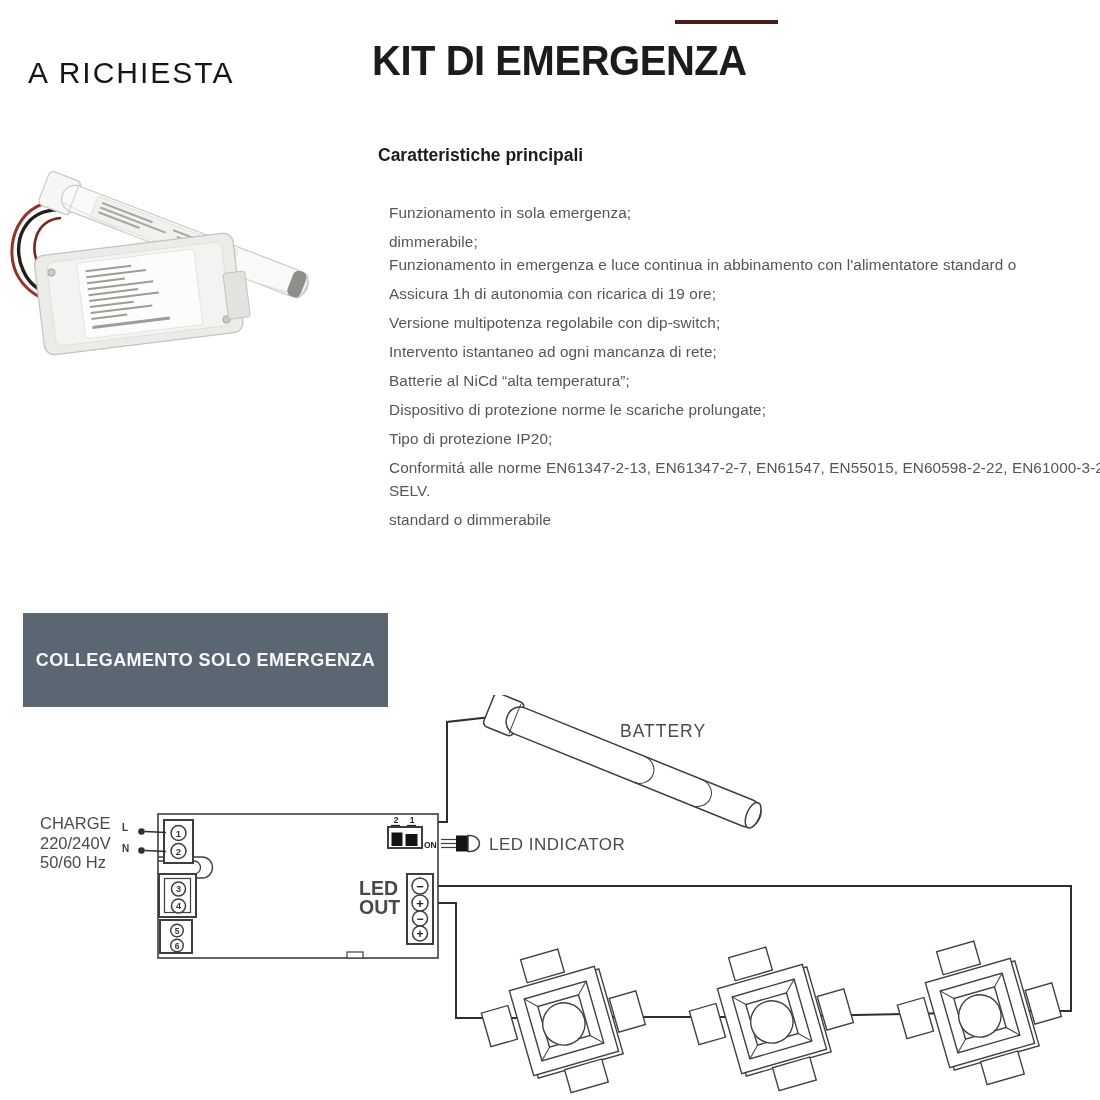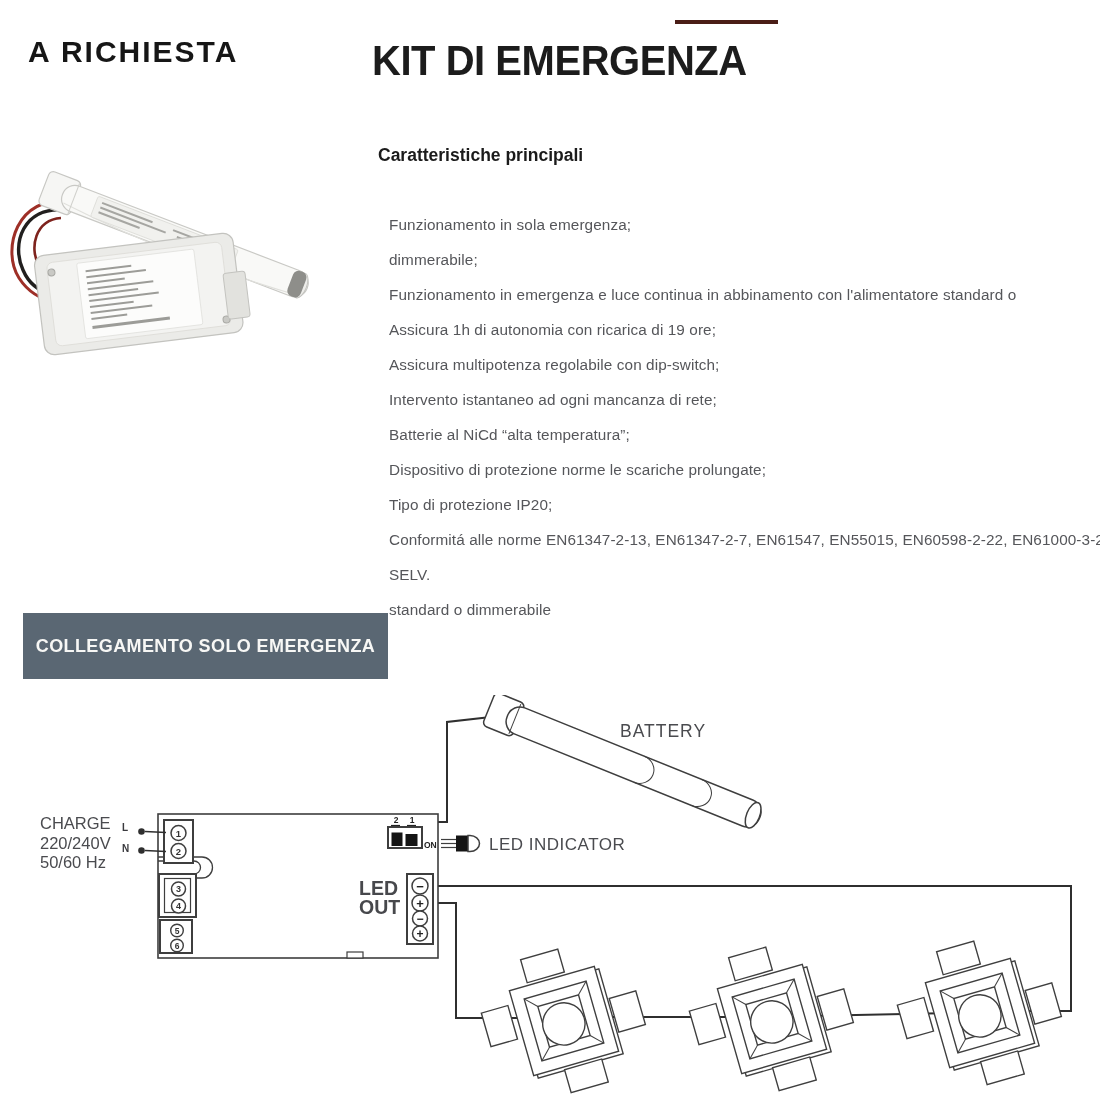--- a/index.html
+++ b/index.html
@@ -10,45 +10,44 @@
     --body-text:#55565a;
     --dline:#3e3e3e;
     --dtext:#4a4b4f;
   }
   html,body{margin:0;padding:0;background:#fff;}
   .page{
     position:relative;width:1100px;height:1100px;background:#ffffff;overflow:hidden;
     font-family:"Liberation Sans", sans-serif;
   }
   .kicker{
-    position:absolute;left:28px;top:35px;font-size:30px;font-weight:700;
+    position:absolute;left:28px;top:56px;font-size:30px;font-weight:400;
     letter-spacing:2px;color:#161616;white-space:nowrap;
   }
   .title{
     position:absolute;left:372px;top:36px;font-size:43px;font-weight:800;
     color:var(--title-text);letter-spacing:-0.5px;white-space:nowrap;
     transform:scaleX(0.93);transform-origin:left center;
   }
   .accent-bar{
     position:absolute;left:675px;top:20px;width:103px;height:4px;background:var(--accent);
   }
   .photo{position:absolute;left:5px;top:148px;width:330px;height:215px;}
   .feat-heading{
     position:absolute;left:378px;top:145px;font-size:17.5px;font-weight:700;color:#1b1b1b;
     white-space:nowrap;
   }
   .feat-list{position:absolute;left:389px;top:201px;width:706px;}
   .feat-item{margin-bottom:6px;}
   .feat-line{
     line-height:23px;font-size:15.3px;color:var(--body-text);white-space:nowrap;
     letter-spacing:0.1px;
-    margin-top:12px;
   }
   .section-label{
-    position:absolute;left:23px;top:613px;width:365px;height:66px;
+    position:absolute;left:23px;top:613px;width:365px;height:94px;
     background:var(--section-bg);display:flex;align-items:center;justify-content:center;
   }
   .section-label span{
     color:var(--section-text);font-size:18px;font-weight:700;letter-spacing:0.4px;white-space:nowrap;
   }
   .diagram{position:absolute;left:0;top:695px;width:1100px;height:405px;}
   svg text{font-family:"Liberation Sans", sans-serif;}
 </style>
 </head>
 <body>
@@ -113,21 +112,21 @@
         <div class="feat-line">Funzionamento in sola emergenza;</div>
       </div>
       <div class="feat-item">
         <div class="feat-line">dimmerabile;</div>
         <div class="feat-line">Funzionamento in emergenza e luce continua in abbinamento con l'alimentatore standard o</div>
       </div>
       <div class="feat-item">
         <div class="feat-line">Assicura 1h di autonomia con ricarica di 19 ore;</div>
       </div>
       <div class="feat-item">
-        <div class="feat-line">Assicura multipotenza regolabile con dip-switch;</div>
+        <div class="feat-line">Versione multipotenza regolabile con dip-switch;</div>
       </div>
       <div class="feat-item">
         <div class="feat-line">Intervento istantaneo ad ogni mancanza di rete;</div>
       </div>
       <div class="feat-item">
         <div class="feat-line">Batterie al NiCd “alta temperatura”;</div>
       </div>
       <div class="feat-item">
         <div class="feat-line">Dispositivo di protezione norme le scariche prolungate;</div>
       </div>

